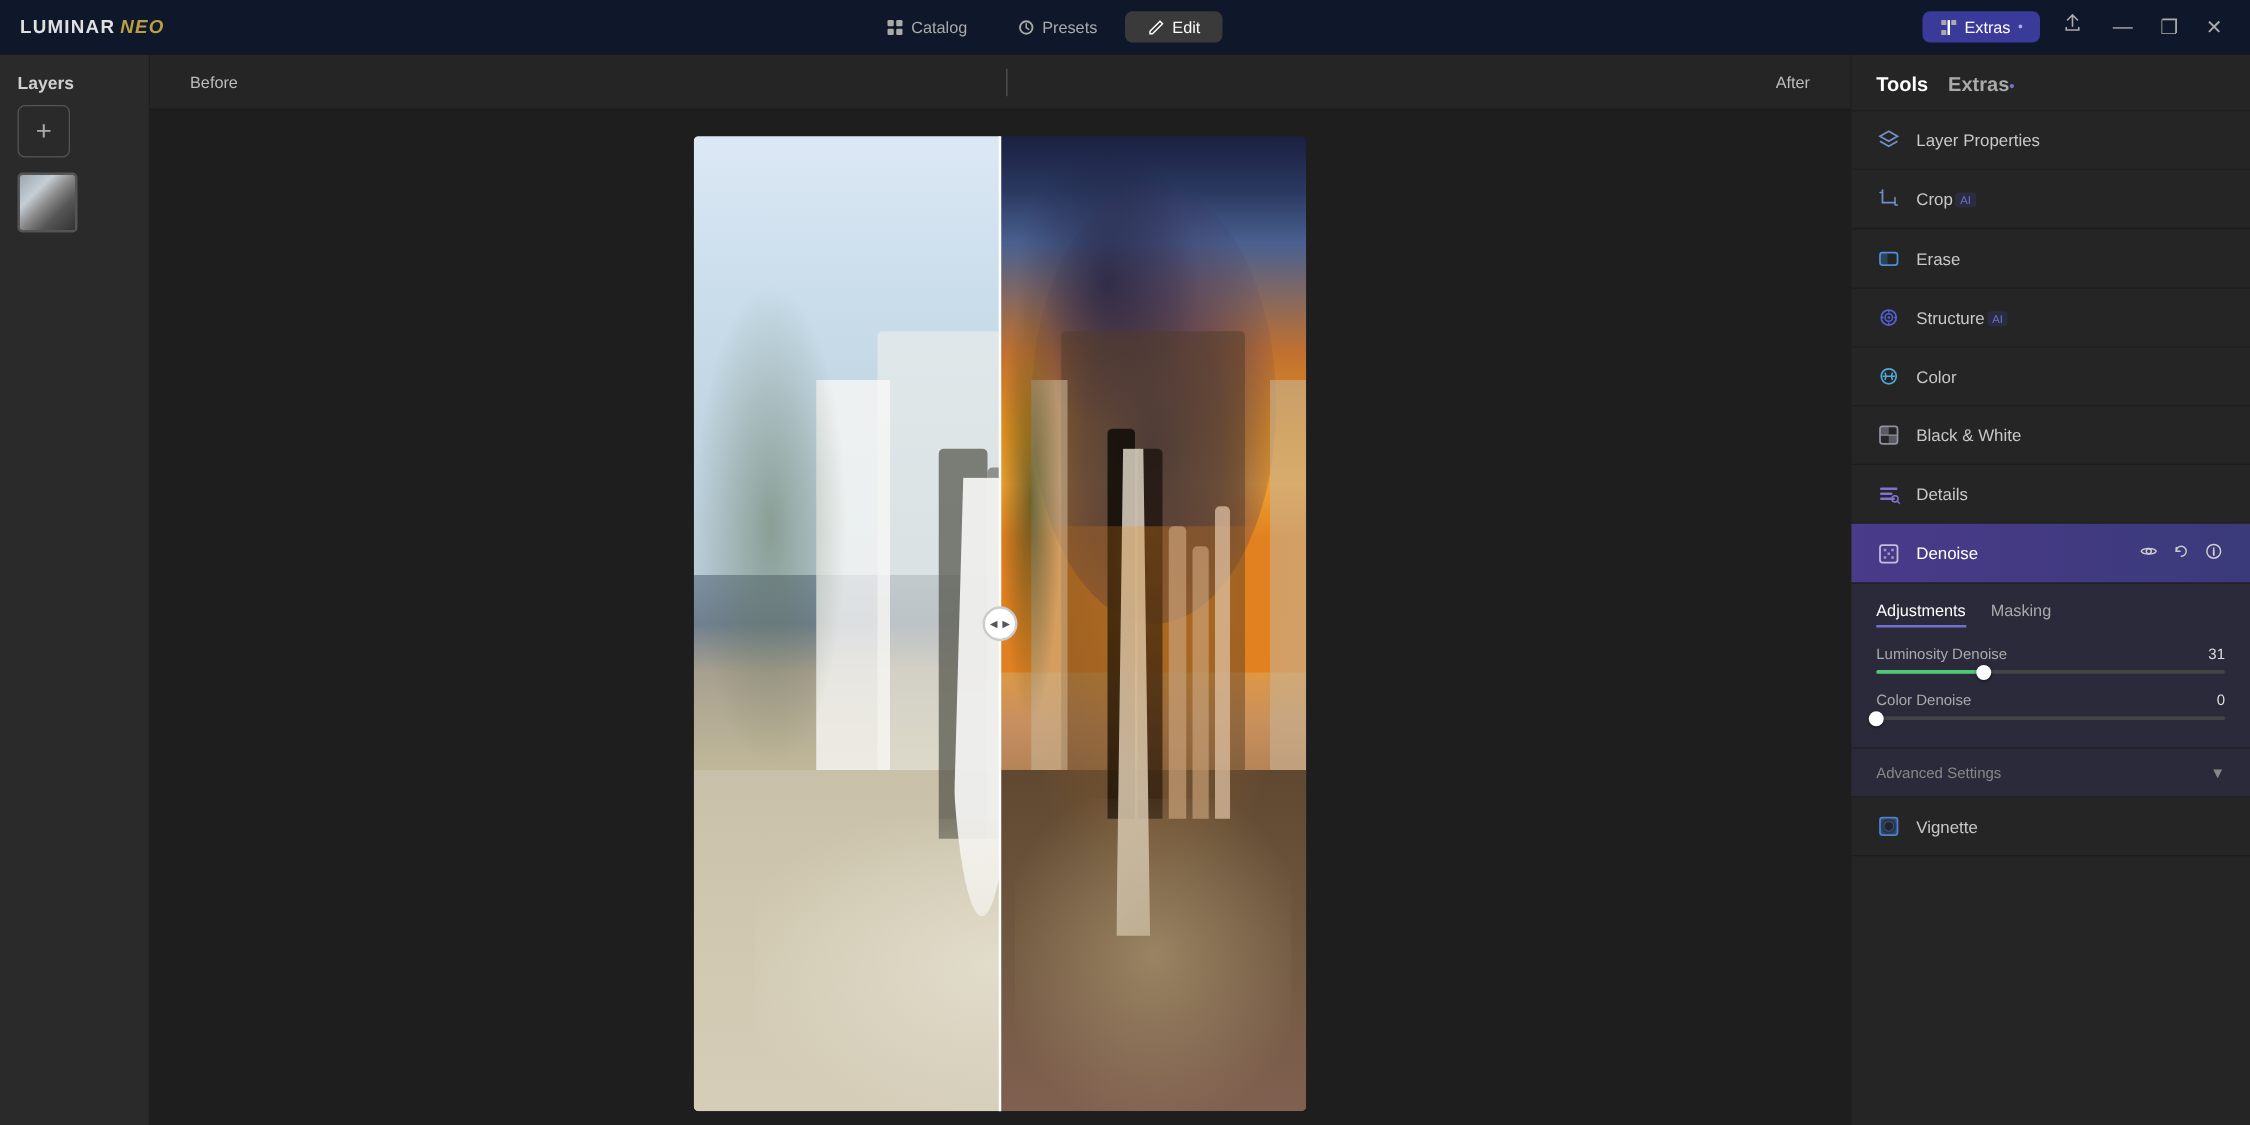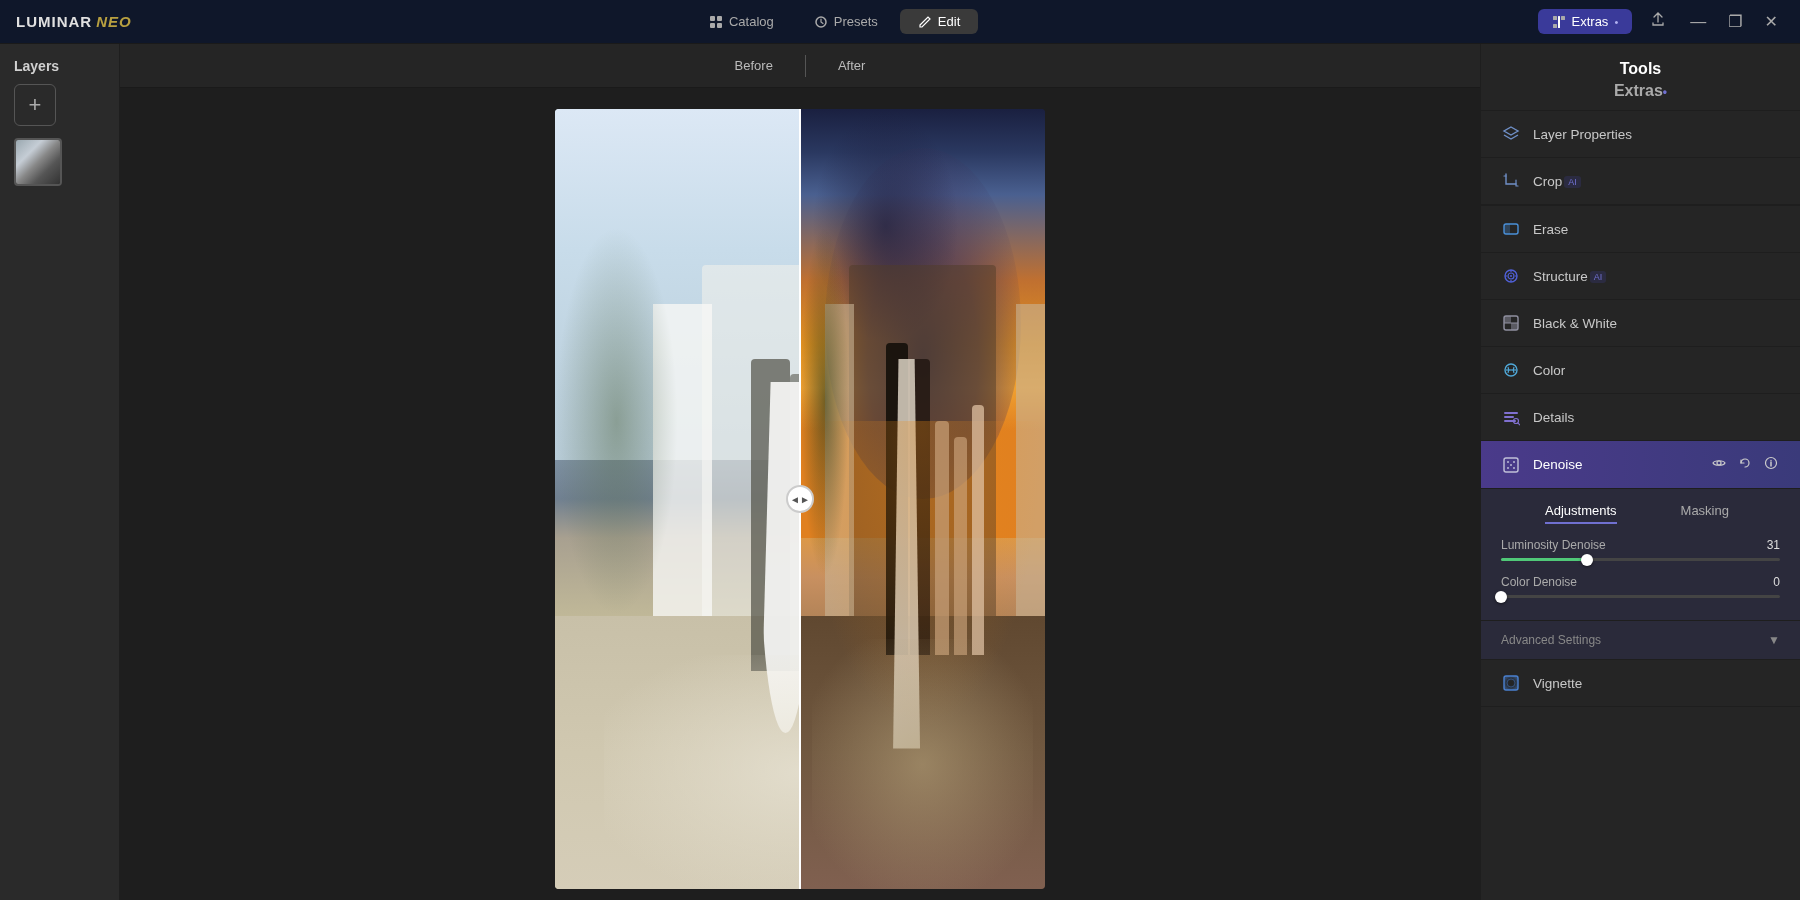--- a/index.html
+++ b/index.html
@@ -147,21 +147,21 @@
       display: flex;
       flex-direction: column;
       background: #1e1e1e;
       position: relative;
       overflow: hidden;
     }
     .canvas-top-bar {
       height: 44px;
       display: flex;
       align-items: center;
-      justify-content: center;
+      justify-content: space-between;
       background: #252525;
       border-bottom: 1px solid #1a1a1a;
       flex-shrink: 0;
       gap: 0;
     }
     .before-after-label {
       font-size: 13px;
       color: #bbb;
       padding: 0 32px;
     }
@@ -287,24 +287,23 @@
       overflow-y: auto;
     }
     .tools-panel::-webkit-scrollbar { width: 4px; }
     .tools-panel::-webkit-scrollbar-track { background: #1e1e1e; }
     .tools-panel::-webkit-scrollbar-thumb { background: #555; border-radius: 2px; }
 
     .tools-header {
       display: flex;
       align-items: center;
       padding: 16px 20px 10px;
-      gap: 4px;
+      gap: 16px;
       border-bottom: 1px solid #1e1e1e;
       flex-shrink: 0;
-      flex-direction: column;
     }
     .tools-tab {
       font-size: 16px;
       font-weight: 600;
       cursor: pointer;
       color: #aaa;
     }
     .tools-tab.active { color: #fff; }
     .tools-tab-dot {
       color: #7070d0;
@@ -360,21 +359,20 @@
     .denoise-tabs {
       display: flex;
       gap: 20px;
       margin-bottom: 14px;
     }
     .denoise-tab {
       font-size: 13px;
       color: #aaa;
       cursor: pointer;
       padding-bottom: 4px;
-      margin-left: 44px;
     }
     .denoise-tab.active {
       color: #fff;
       border-bottom: 2px solid #7070d0;
     }
 
     .slider-row {
       margin-bottom: 14px;
     }
     .slider-label-row {
@@ -645,39 +643,39 @@
           <circle cx="9" cy="9" r="1" fill="#5060d8"></circle>
           <path d="M9 3v2M9 13v2M3 9h2M13 9h2" stroke="#5060d8" stroke-width="1.2"></path>
         </svg>
       </div>
       <span><span>Structure</span><span class="ai-badge">AI</span></span>
     </div>
 
     <div class="tool-item">
       <div class="tool-icon">
         <svg width="18" height="18" viewBox="0 0 18 18" fill="none">
+          <circle cx="9" cy="9" r="6" stroke="#50a8d8" stroke-width="1.4" fill="none"></circle>
+          <path d="M6 6c1 2 1 4 0 6" stroke="#50a8d8" stroke-width="1.2" fill="none"></path>
+          <path d="M12 6c-1 2-1 4 0 6" stroke="#50a8d8" stroke-width="1.2" fill="none"></path>
+          <path d="M4 9h10" stroke="#50a8d8" stroke-width="1.2"></path>
+        </svg>
+      </div>
+      <span>Color</span>
+    </div>
+
+    <div class="tool-item">
+      <div class="tool-icon">
+        <svg width="18" height="18" viewBox="0 0 18 18" fill="none">
           <rect x="2" y="2" width="14" height="14" rx="2" stroke="#9090a0" stroke-width="1.4" fill="none"></rect>
           <path d="M2 9h14" stroke="#9090a0" stroke-width="1"></path>
           <rect x="2" y="2" width="7" height="7" rx="1" fill="#9090a0" opacity="0.5"></rect>
           <rect x="9" y="9" width="7" height="7" rx="0 0 1 1" fill="#9090a0" opacity="0.5"></rect>
         </svg>
       </div>
       <span>Black &amp; White</span>
-    </div>
-
-    <div class="tool-item">
-      <div class="tool-icon">
-        <svg width="18" height="18" viewBox="0 0 18 18" fill="none">
-          <circle cx="9" cy="9" r="6" stroke="#50a8d8" stroke-width="1.4" fill="none"></circle>
-          <path d="M6 6c1 2 1 4 0 6" stroke="#50a8d8" stroke-width="1.2" fill="none"></path>
-          <path d="M12 6c-1 2-1 4 0 6" stroke="#50a8d8" stroke-width="1.2" fill="none"></path>
-          <path d="M4 9h10" stroke="#50a8d8" stroke-width="1.2"></path>
-        </svg>
-      </div>
-      <span>Color</span>
     </div>
 
     <div class="tool-item">
       <div class="tool-icon">
         <svg width="18" height="18" viewBox="0 0 18 18" fill="none">
           <rect x="2" y="4" width="14" height="2" rx="1" fill="#8070d0"></rect>
           <rect x="2" y="8" width="10" height="2" rx="1" fill="#8070d0"></rect>
           <rect x="2" y="12" width="12" height="2" rx="1" fill="#8070d0"></rect>
           <circle cx="14" cy="13" r="2.5" stroke="#8070d0" stroke-width="1.2" fill="none"></circle>
           <path d="M15.8 14.8l2 2" stroke="#8070d0" stroke-width="1.2" stroke-linecap="round"></path>

